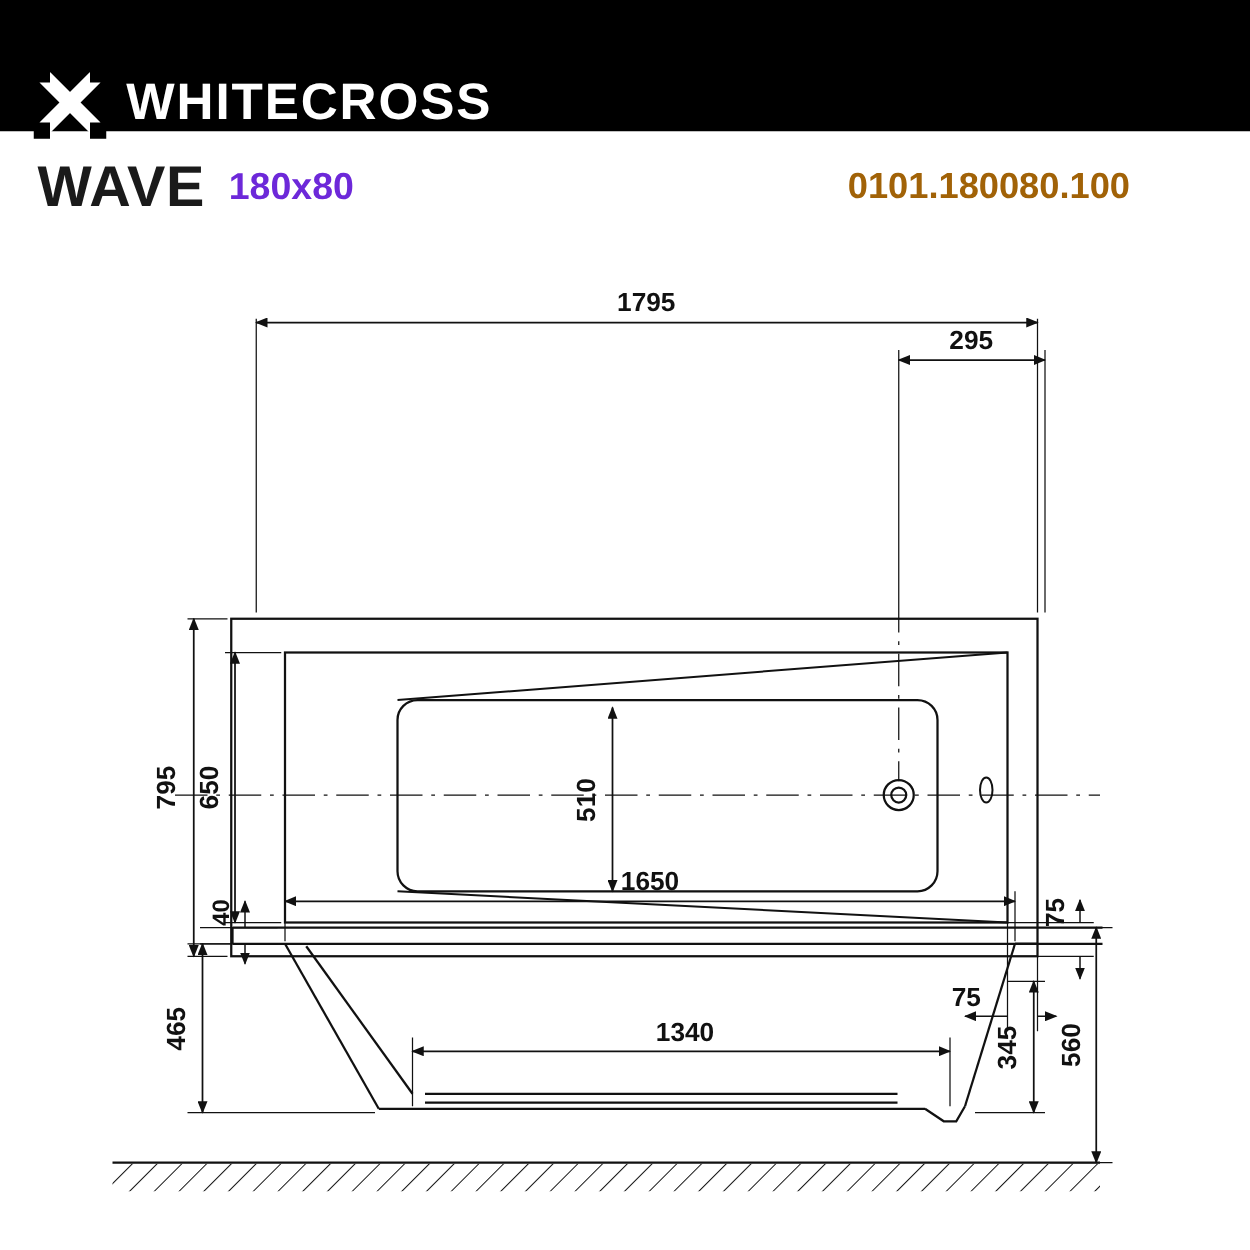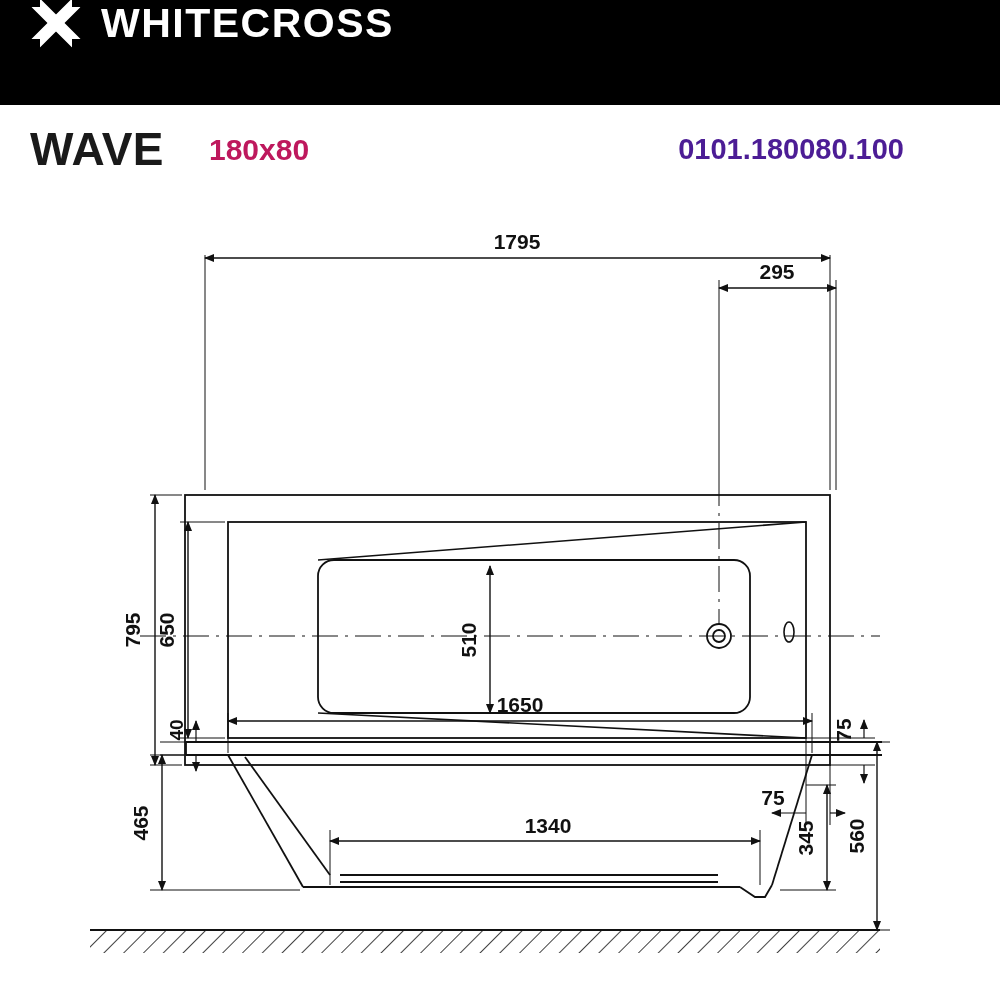--- a/index.html
+++ b/index.html
@@ -19,21 +19,21 @@
   }
   
   .header-bar {
     position: absolute;
     left: 0;
     top: 0;
     width: 1000px;
     height: 105px;
     background: #000000;
     display: flex;
-    align-items: flex-start;
+    align-items: flex-end;
   }
   .brand-logo {
     margin-left: 33px;
     width: 46px;
     height: 46px;
     position: relative;
   }
   .brand-logo .bar {
     position: absolute;
     left: 50%;
@@ -74,33 +74,33 @@
     position: absolute;
     left: 30px;
     top: 17px;
     font-size: 46px;
     font-weight: bold;
     color: #1a1a1a;
     letter-spacing: 0.5px;
   }
   .model-size {
     position: absolute;
-    left: 209px;
+    left: 183px;
     top: 28px;
     font-size: 30px;
     font-weight: bold;
-    color: #be185d;
+    color: #6d28d9;
   }
   .model-code {
     position: absolute;
     right: 30px;
     top: 28px;
     font-size: 29px;
     font-weight: bold;
-    color: #4c1d95;
+    color: #a16207;
   }
   
   .drawing {
     position: absolute;
     left: 0;
     top: 185px;
     width: 808px;
     height: 815px;
   }
   svg { display: block; }

